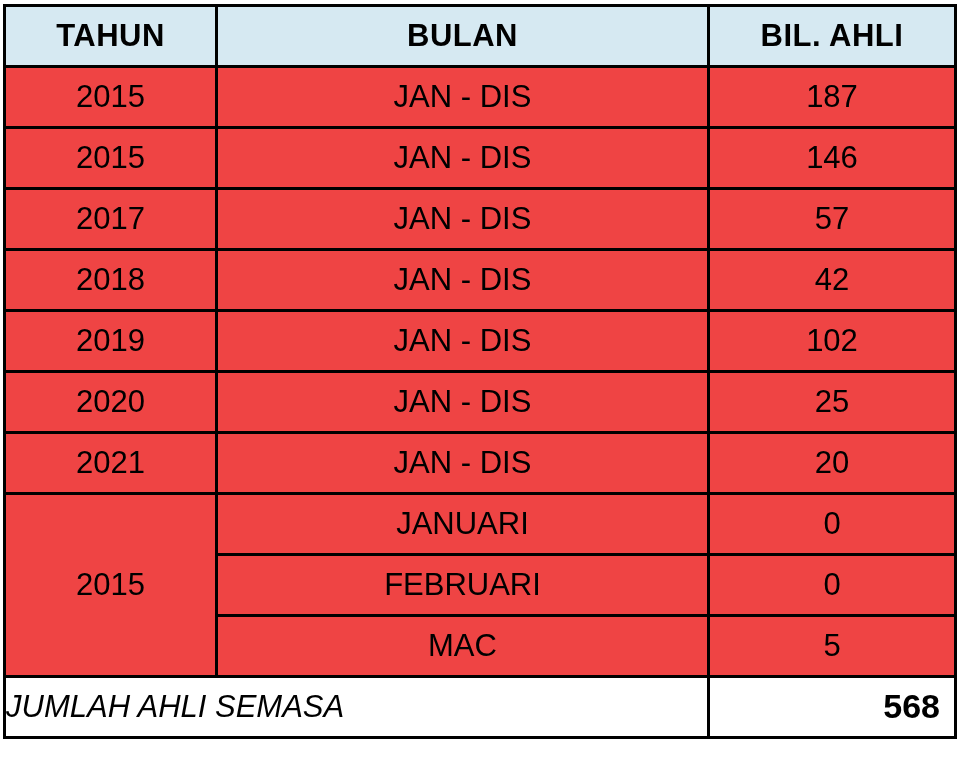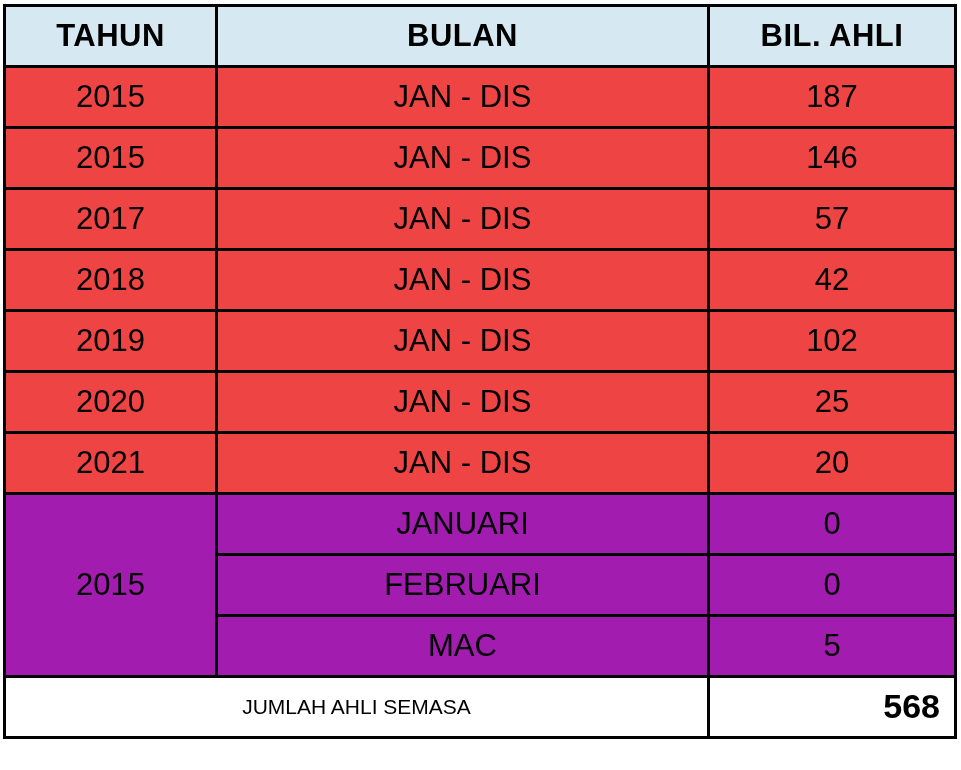--- a/index.html
+++ b/index.html
@@ -46,36 +46,37 @@
     font-weight: bold;
     font-size: 33px;
     height: 88px;
     letter-spacing: 0.5px;
   }
   tbody td {
     background: #ef4444;
     font-weight: normal;
   }
   tbody tr.year-2022 td {
-    background: #a21caf;
+    background: #ef4444;
   }
   td.num {
     text-align: right;
     padding-right: 14px;
   }
   td.tahun-cell {
     font-size: 31px;
   }
   tfoot td {
     background: #ffffff;
     height: 62px;
   }
   tfoot td.total-label {
-    font-size: 21px;
-    text-align: center;
+    font-size: 31px;
+    text-align: left;
+    font-style: italic;
   }
   tfoot td.total-value {
     font-size: 34px;
     font-weight: bold;
     text-align: right;
     padding-right: 14px;
     padding-left: 14px;
   }
   .bottom-strip {
     position: absolute;

